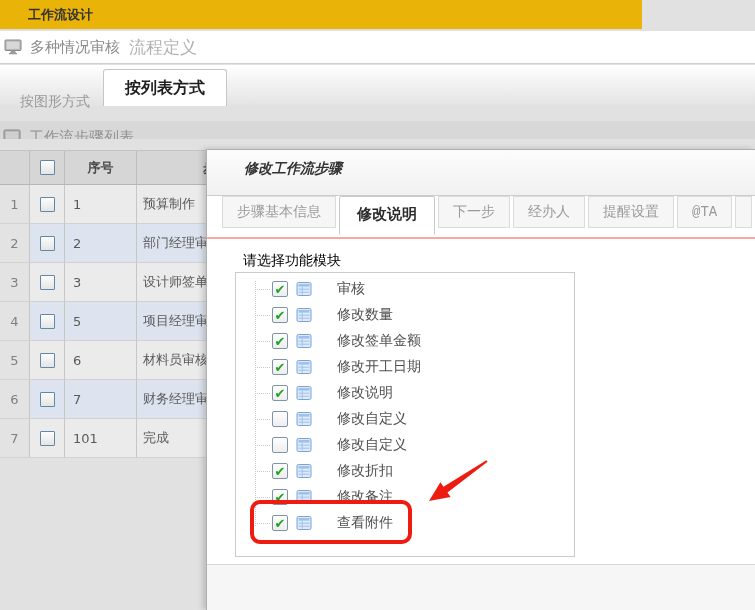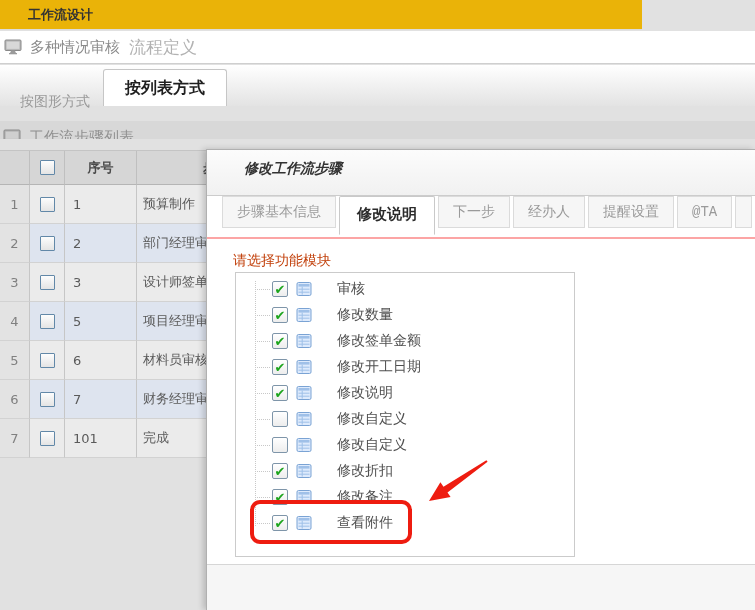--- a/index.html
+++ b/index.html
@@ -60,21 +60,21 @@
     line-height:36px; padding-left:37px;font-style:italic; }
   .dlg-tabs { position:relative; height:43px; border-bottom:2px solid #fca5a5;
     display:flex; align-items:flex-start; padding-left:15px;font-family:Liberation Mono, monospace; }
   .dtab { height:32px; line-height:31px; background:#f6f6f6; border:1px solid #dbdbdb;
     font-size:14px; color:#9a9a9a; padding:0 14px; margin-right:3px; white-space:nowrap;
     cursor:default; }
   .dtab.active { height:39px; line-height:38px; background:#fff; border-color:#c9c9c9;
     border-bottom:1px solid #fff; margin-bottom:-1px; border-radius:2px 2px 0 0;
     font-size:15px; font-weight:bold; color:#2b2b2b; padding:0 17px; position:relative; z-index:2; }
   .dtab.partial { width:30px; padding:0; }
-  .dlg-prompt { margin:13px 0 0 26px; font-size:14px; color:#c2410c; }
+  .dlg-prompt { margin:13px 0 0 36px; font-size:14px; color:#000000; }
   .module-panel { position:absolute; left:28px; top:122px; width:340px; height:285px;
     border:1px solid #cbcbcb; background:#fff; padding-top:3px; }
   .tree-line { position:absolute; left:19px; top:8px; height:245px; width:0;
     border-left:1px dotted #c8c8c8; }
   .mod-item { position:relative; height:26px; display:flex; align-items:center; padding-left:36px; }
   .mod-item::before { content:""; position:absolute; left:19px; top:13px; width:15px;
     border-top:1px dotted #c8c8c8; }
   .mod-check { width:16px; height:16px; border:1px solid #7e95a9; border-radius:2px;
     background:linear-gradient(#ffffff,#ededed); display:flex; align-items:center;
     justify-content:center; font-size:13px; font-weight:bold; color:#1da51d; line-height:1; }

